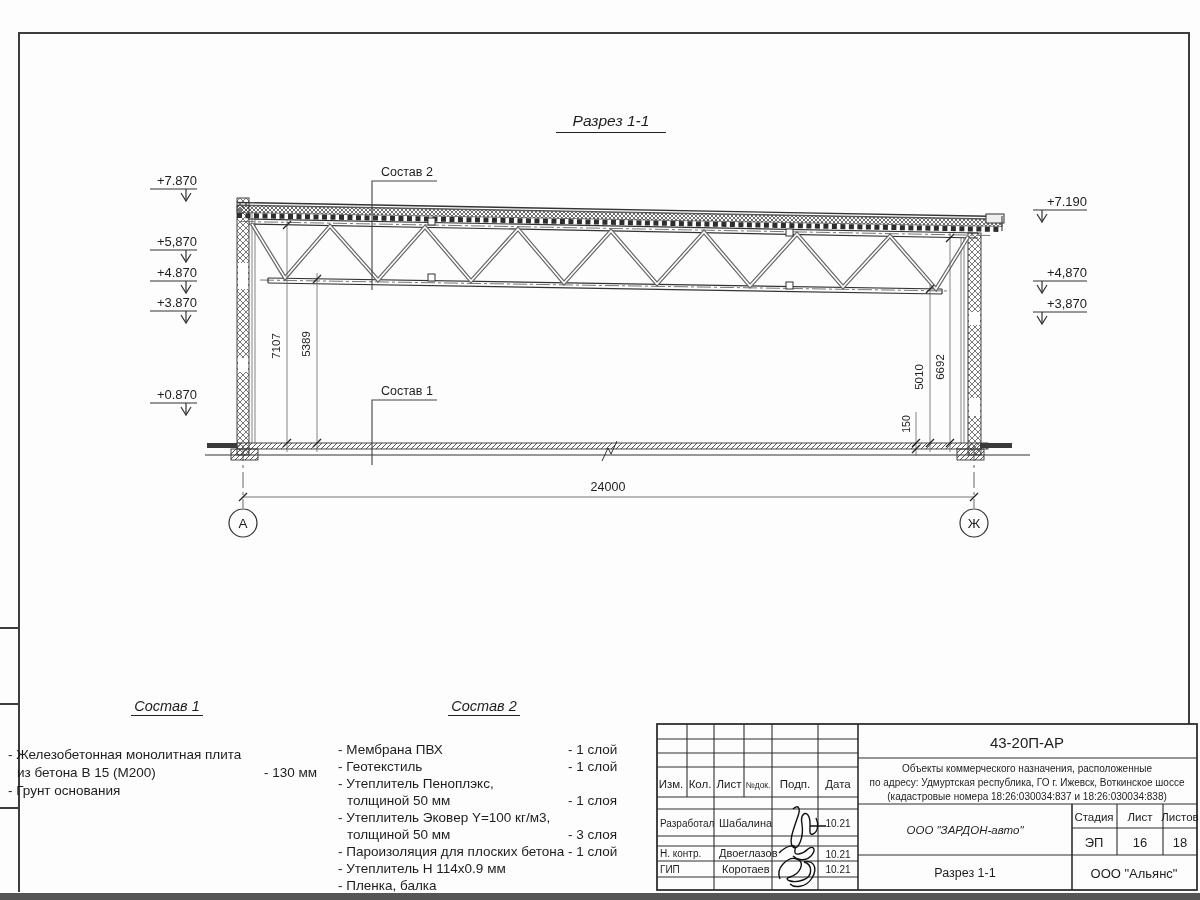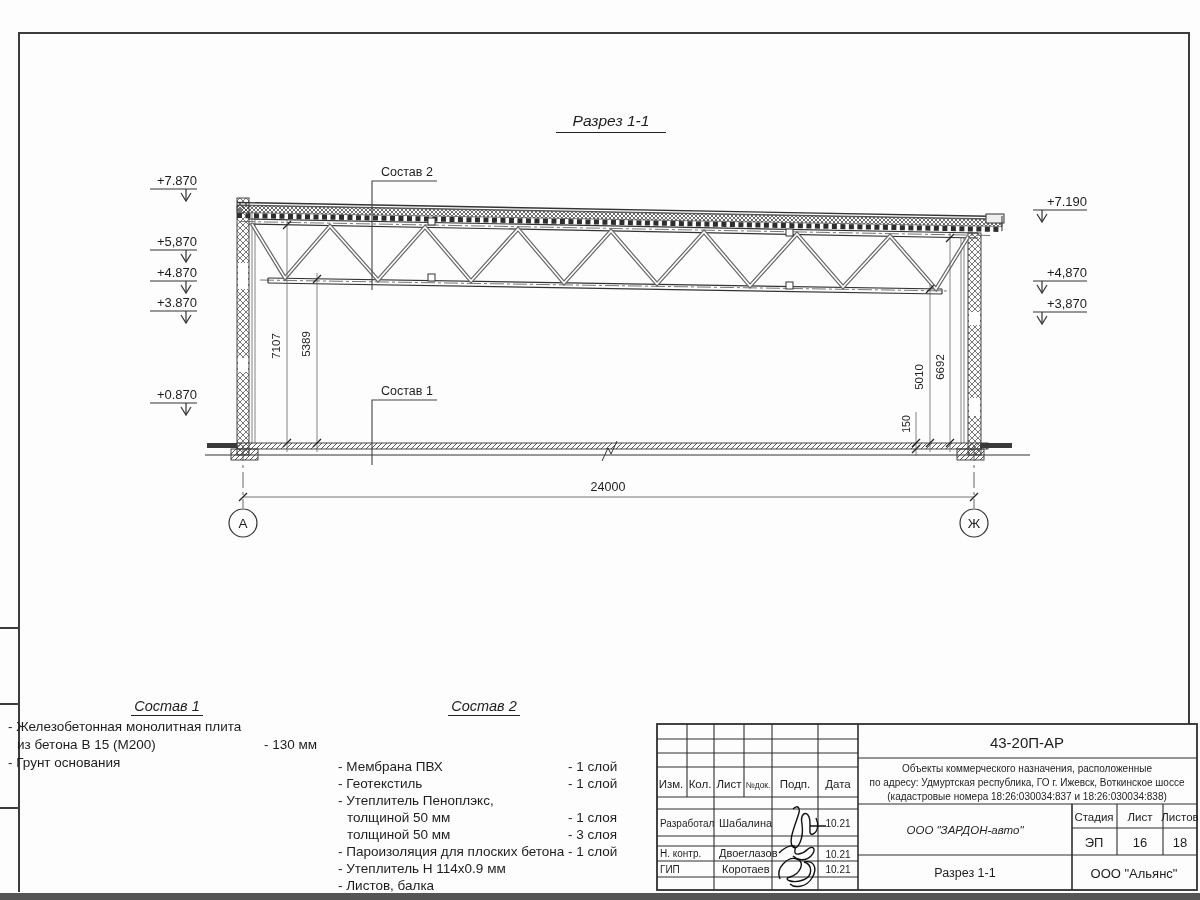--- a/index.html
+++ b/index.html
@@ -7,22 +7,22 @@
        font-family:"Liberation Sans",sans-serif;color:#1d1d1d}
   .abs{position:absolute}
   .frame{position:absolute;background:#3c3c3c}
   svg text{font-family:"Liberation Sans",sans-serif;fill:#1d1d1d}
   .page-title{position:absolute;left:556px;top:112px;width:110px;text-align:center;
       font-style:italic;font-size:15.5px;border-bottom:1.6px solid #222;padding-bottom:2px}
   .sostav{position:absolute;font-size:13.5px}
   .sostav-head{text-align:center}
   .sostav-head span{display:inline-block;font-style:italic;font-size:14.5px;
       border-bottom:1.4px solid #222;padding:0 3px 1px}
-  .rows1{margin-top:2px}
-  .rows2{margin-top:42px}
+  .rows1{margin-top:30px}
+  .rows2{margin-top:25px}
   .srow{display:flex;line-height:18px}
   .rows2 .srow{line-height:17px}
   .srow .sl{flex:1;white-space:nowrap}
   .srow .sv{white-space:nowrap;text-align:left;min-width:62px}
   .srow.cont .sl{padding-left:9px}
 </style>
 </head>
 <body>
 
 <div class="frame" style="left:18px;top:32px;width:1172px;height:2px"></div>
@@ -242,34 +242,38 @@
         <span class="sv">- 1 слой</span>
       </div>
     <div class="srow">
         <span class="sl">- Утеплитель Пеноплэкс,</span>
         <span class="sv"></span>
       </div>
     <div class="srow cont">
         <span class="sl">толщиной 50 мм</span>
         <span class="sv">- 1 слоя</span>
       </div>
+    <div class="srow">
+        <span class="sl">- Утеплитель Эковер Y=100 кг/м3,</span>
+        <span class="sv"></span>
+      </div>
     <div class="srow cont">
         <span class="sl">толщиной 50 мм</span>
         <span class="sv">- 3 слоя</span>
       </div>
     <div class="srow">
         <span class="sl">- Пароизоляция для плоских бетона</span>
         <span class="sv">- 1 слой</span>
       </div>
     <div class="srow">
         <span class="sl">- Утеплитель Н 114х0.9 мм</span>
         <span class="sv"></span>
       </div>
     <div class="srow">
-        <span class="sl">- Листов, балка</span>
+        <span class="sl">- Пленка, балка</span>
         <span class="sv"></span>
       </div>
   </div>
 </div>
 
 <svg class="abs" style="left:640px;top:710px" width="560" height="190" viewBox="640 710 560 190">
   <g stroke="#2f2f2f" stroke-width="1.1" fill="none">
     <rect x="657" y="724" width="540" height="166" stroke-width="1.8"></rect>
     <line x1="657" y1="739" x2="858" y2="739"></line>
     <line x1="657" y1="753" x2="858" y2="753"></line>

